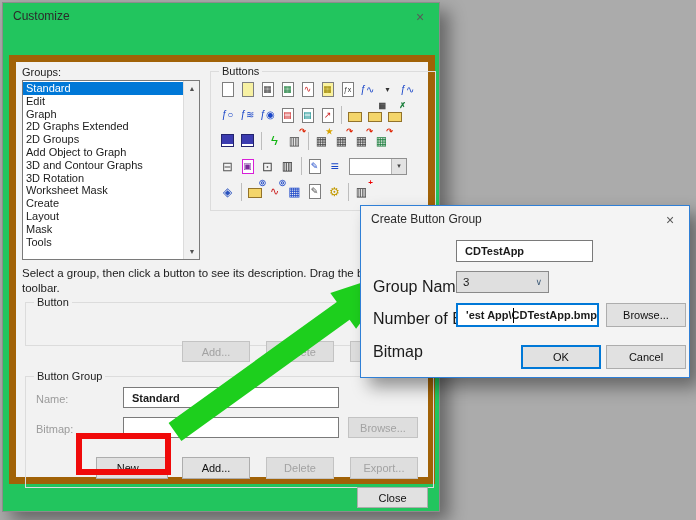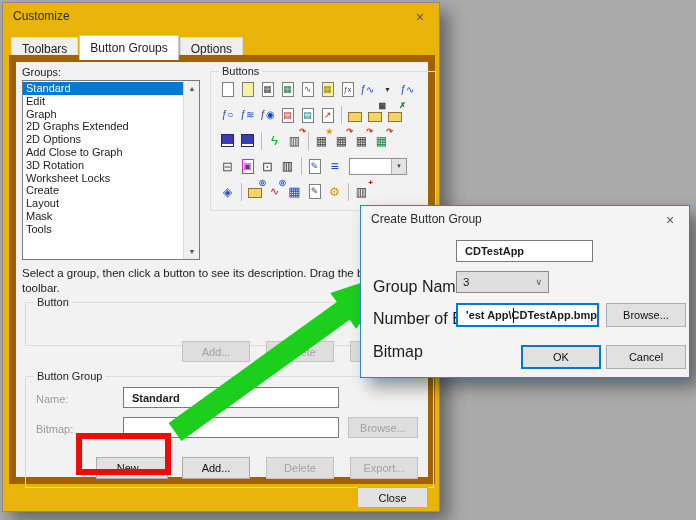--- a/index.html
+++ b/index.html
@@ -1,21 +1,21 @@
 <!DOCTYPE html>
 <html><head>
 <meta charset="utf-8">
 <style>
   * { margin:0; padding:0; box-sizing:border-box; }
   html,body { background:#ababab; }
   .stage { position:relative; width:696px; height:520px; background:#ababab;
            font-family:"Liberation Sans", sans-serif; overflow:hidden; color:#1b1b1b; }
 
   
-  .dlg { position:absolute; background:#eab308; border:1px solid #8c8c8c;
+  .dlg { position:absolute; background:#22c55e; border:1px solid #8c8c8c;
          box-shadow:9px 9px 16px rgba(0,0,0,.40); }
   .dlg-title { height:26px; display:flex; align-items:center; padding-left:10px;
                font-size:12px; color:#2b2b2b; }
   .dlg-close { position:absolute; top:5px; width:22px; height:18px; display:flex;
                align-items:center; justify-content:center; font-size:14px; color:#595959;
                cursor:default; }
 
   
   .customize { left:2px; top:2px; width:438px; height:510px; }
   .customize .dlg-close { right:8px; }
@@ -106,39 +106,35 @@
 </style>
 </head>
 <body>
 
 <div class="stage">
 
   <div class="dlg customize">
     <div class="dlg-title">Customize</div>
     <div class="dlg-close">×</div>
 
-    <div class="tabstrip">
-        <div class="tab">Toolbars</div>
-        <div class="tab active">Button Groups</div>
-        <div class="tab">Options</div>
-      </div>
 
     <div class="pane">
       <div class="groups-label small-label">Groups:</div>
 
       <div class="listbox">
         <div class="items">
             <div class="li sel">Standard</div>
             <div class="li">Edit</div>
             <div class="li">Graph</div>
             <div class="li">2D Graphs Extended</div>
-            <div class="li">2D Options</div>
-            <div class="li">Add Close to Graph</div>
+            <div class="li">2D Groups</div>
+            <div class="li">Add Object to Graph</div>
+            <div class="li">3D and Contour Graphs</div>
             <div class="li">3D Rotation</div>
-            <div class="li">Worksheet Locks</div>
+            <div class="li">Worksheet Mask</div>
             <div class="li">Create</div>
             <div class="li">Layout</div>
             <div class="li">Mask</div>
             <div class="li">Tools</div>
           </div>
         <div class="vscroll">
           <div class="varrow up">▲</div>
           <div class="varrow down">▼</div>
         </div>
       </div>

